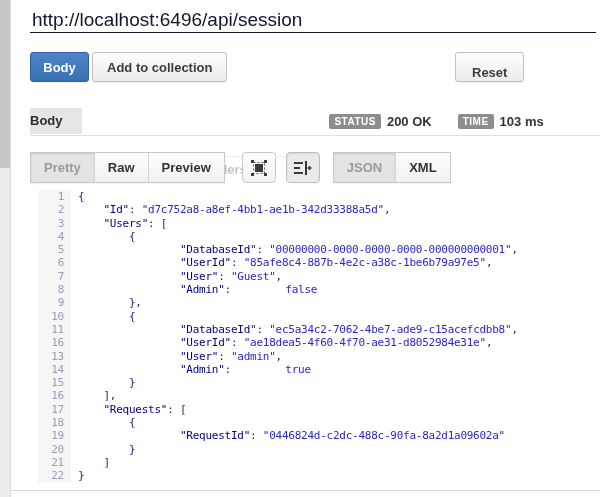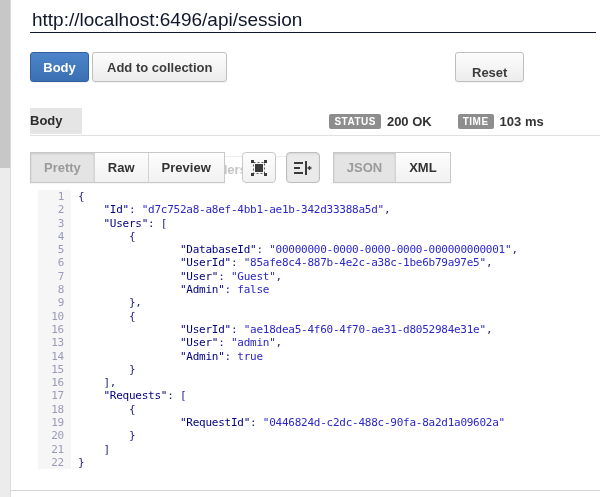--- a/index.html
+++ b/index.html
@@ -52,21 +52,21 @@
 
   
   #code{position:absolute;left:38px;top:190px;right:4px;font-family:"DejaVu Sans Mono",monospace;
         font-size:11px;letter-spacing:-0.25px;line-height:13.3px;cursor:text;}
   .code-line{display:flex;}
   .ln{flex:none;width:26px;padding-right:7px;text-align:right;background:#f6f6f6;
       color:var(--line-number,#9b9bb9);user-select:none;}
   .lc{white-space:pre;padding-left:7px;color:var(--punct,#1f1f7a);}
   .tok-key{color:var(--key,#000080);}
   .tok-str{color:var(--string,#2b26c9);}
-  .tok-bool{color:var(--bool,#2b26c9);}
+  .tok-bool{color:var(--bool,#2b26c9);margin-left:48px;}
 
   #bottom-divider{position:absolute;left:10px;right:0;top:490px;height:0;border-top:1px solid #d5d9dd;}
 </style>
 </head>
 <body>
 
 <div id="frame">
 
   <div id="scrollbar">
     <div id="scroll-thumb"></div>
@@ -161,20 +161,24 @@
       </div>
       <div class="code-line">
         <span class="ln">9</span>
         <span class="lc">        },</span>
       </div>
       <div class="code-line">
         <span class="ln">10</span>
         <span class="lc">        {</span>
       </div>
       <div class="code-line">
+        <span class="ln">11</span>
+        <span class="lc">                <span class="tok-key">"DatabaseId"</span>: <span class="tok-str">"ec5a34c2-7062-4be7-ade9-c15acefcdbb8"</span>,</span>
+      </div>
+      <div class="code-line">
         <span class="ln">16</span>
         <span class="lc">                <span class="tok-key">"UserId"</span>: <span class="tok-str">"ae18dea5-4f60-4f70-ae31-d8052984e31e"</span>,</span>
       </div>
       <div class="code-line">
         <span class="ln">13</span>
         <span class="lc">                <span class="tok-key">"User"</span>: <span class="tok-str">"admin"</span>,</span>
       </div>
       <div class="code-line">
         <span class="ln">14</span>
         <span class="lc">                <span class="tok-key">"Admin"</span>: <span class="tok-bool">true</span></span>

